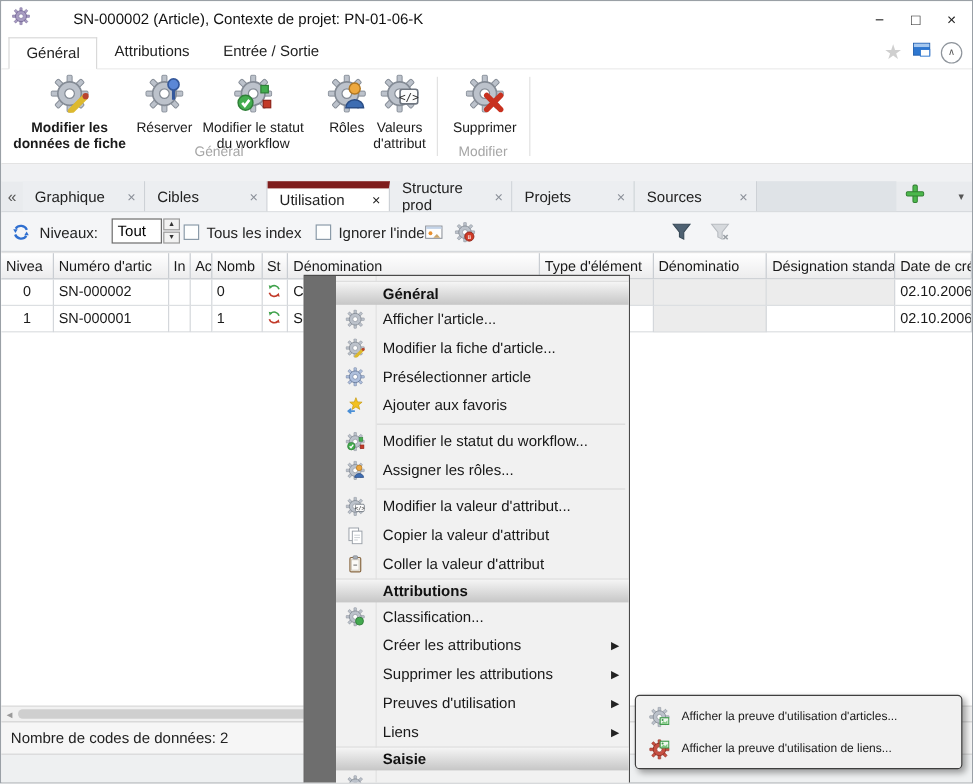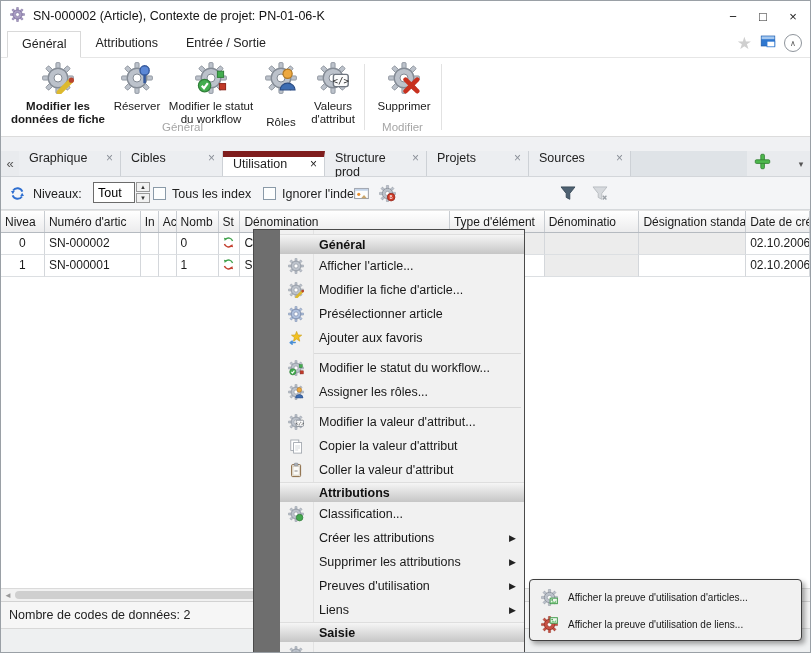--- a/index.html
+++ b/index.html
@@ -3,21 +3,21 @@
 <meta charset="utf-8">
 <style>
   * { box-sizing:border-box; margin:0; padding:0; }
   html,body { background:#e8e8e8; }
   #app { position:relative; width:811px; height:653px; background:#fff;
          border:1px solid #9aa0a6; overflow:hidden;
          font-family:"Liberation Sans",sans-serif; color:#1a1a1a; }
 
   
   .titlebar { position:absolute; top:0; left:0; right:0; height:30px; background:#fff;
-              display:flex; align-items:center; padding-left:9px; }
+              display:flex; align-items:center; padding-left:9px;gap:28px; }
   .title-text { font-size:12.5px; color:#111; margin-left:8px; }
   .win-controls { position:absolute; right:2px; top:0; height:30px; display:flex; }
   .winbtn { width:30px; height:30px; display:flex; align-items:center; justify-content:center;
             font-size:13px; color:#222; cursor:default; }
 
   
   .ribbontabs { position:absolute; top:30px; left:0; right:0; height:27px; background:#fff;
                 display:flex; align-items:flex-end; border-bottom:1px solid #e6e6e6; }
   .rtab { font-size:12.5px; color:#222; padding:5px 14px 6px; }
   .rtab.active { border:1px solid #d9d9d9; border-bottom:1px solid #fff; margin-bottom:-1px; background:#fff; }
@@ -35,21 +35,21 @@
   .rgroup { position:absolute; top:63px; font-size:11.5px; color:#a6a6a6; text-align:center; }
   .rsep { position:absolute; top:6px; bottom:6px; width:1px; background:#e2e2e2; }
 
   .gapband { position:absolute; top:136px; height:14px; left:0; right:0; background:#f0f1f3; }
 
   
   .tabstrip { position:absolute; top:150px; height:26px; left:0; right:0; background:#e9ebee;
               border-bottom:1px solid #d3d6da; display:flex; align-items:stretch; }
   .collapsebtn { width:18px; display:flex; align-items:center; justify-content:center;
                  font-size:13px; color:#555; }
-  .dtab { width:102px; display:flex; padding:0 7px 0 10px; font-size:12.5px;
+  .dtab { width:102px; display:flex; align-items:center; padding:0 7px 0 10px; font-size:12.5px;
           color:#222; border-right:1px solid #cdd1d6; background:#eceef1; }
   .dtab .x { margin-left:auto; color:#8a8f98; font-size:12px; }
   .dtab.active { background:#fff; border-top:6px solid #7f1d1d; }
   .dtab.active .x { color:#222; }
   .tfiller { width:116px; background:#dfe3e7; }
   .addtab { width:30px; display:flex; align-items:center; justify-content:center; }
   .overflowbtn { width:18px; margin-left:auto; display:flex; align-items:center; justify-content:center;
                  font-size:9px; color:#555; }
 
   
@@ -217,21 +217,21 @@
               <circle cx="8" cy="8" r="4.9" fill="#bcc2cb" stroke="#848b95" stroke-width="0.7"></circle>
               <circle cx="8" cy="8" r="2" fill="#ffffff" stroke="#848b95" stroke-width="0.5"></circle>
               <rect x="11.2" y="4.6" width="3.1" height="3.1" fill="#43ad4f" stroke="#2f7f38" stroke-width="0.5"></rect>
               <rect x="12.2" y="10.8" width="3.1" height="3.1" fill="#c23a28" stroke="#8e2419" stroke-width="0.5"></rect>
               <circle cx="4.8" cy="11.8" r="3.1" fill="#43ad4f" stroke="#2f7f38" stroke-width="0.6"></circle>
               <polyline points="3.4,11.9 4.5,13.1 6.4,10.6" fill="none" stroke="#fff" stroke-width="1.1"></polyline>
             </svg></span>
           <div class="lbl">Modifier le statut
 du workflow</div>
         </div>
-        <div class="rbtn" style="left: 258px; width: 44px; gap: 16px;">
+        <div class="rbtn" style="left: 266px; width: 44px;">
           <span><svg viewBox="0 0 16 16" width="32" height="32">
               <rect x="6.95" y="0.3" width="2.1" height="3.4" rx="0.5" fill="#bcc2cb" stroke="#848b95" stroke-width="0.4" transform="rotate(0 8 8)"></rect>
               <rect x="6.95" y="0.3" width="2.1" height="3.4" rx="0.5" fill="#bcc2cb" stroke="#848b95" stroke-width="0.4" transform="rotate(45 8 8)"></rect>
               <rect x="6.95" y="0.3" width="2.1" height="3.4" rx="0.5" fill="#bcc2cb" stroke="#848b95" stroke-width="0.4" transform="rotate(90 8 8)"></rect>
               <rect x="6.95" y="0.3" width="2.1" height="3.4" rx="0.5" fill="#bcc2cb" stroke="#848b95" stroke-width="0.4" transform="rotate(135 8 8)"></rect>
               <rect x="6.95" y="0.3" width="2.1" height="3.4" rx="0.5" fill="#bcc2cb" stroke="#848b95" stroke-width="0.4" transform="rotate(180 8 8)"></rect>
               <rect x="6.95" y="0.3" width="2.1" height="3.4" rx="0.5" fill="#bcc2cb" stroke="#848b95" stroke-width="0.4" transform="rotate(225 8 8)"></rect>
               <rect x="6.95" y="0.3" width="2.1" height="3.4" rx="0.5" fill="#bcc2cb" stroke="#848b95" stroke-width="0.4" transform="rotate(270 8 8)"></rect>
               <rect x="6.95" y="0.3" width="2.1" height="3.4" rx="0.5" fill="#bcc2cb" stroke="#848b95" stroke-width="0.4" transform="rotate(315 8 8)"></rect>
               <circle cx="8" cy="8" r="4.9" fill="#bcc2cb" stroke="#848b95" stroke-width="0.7"></circle>

